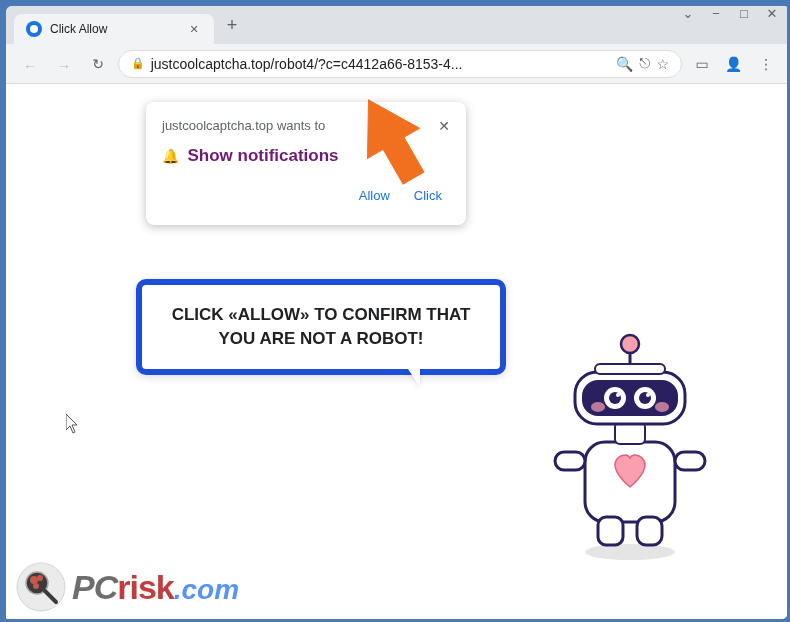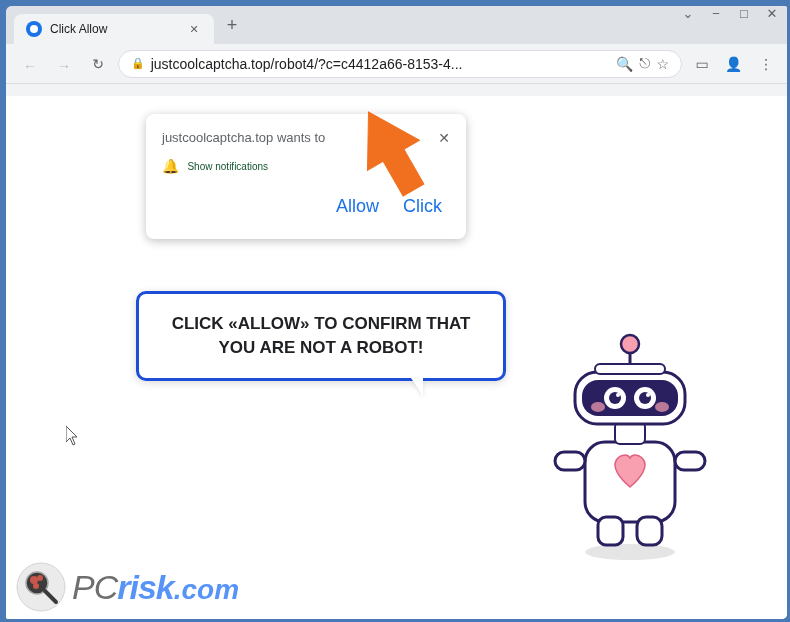--- a/index.html
+++ b/index.html
@@ -204,21 +204,20 @@
       color: #5f6368;
       cursor: pointer;
     }
 
     
     .page-content {
       flex: 1;
       background: white;
       position: relative;
       overflow: hidden;
-      margin-top: 12px;
     }
 
     
     .notification-popup {
       position: absolute;
       top: 18px;
       left: 140px;
       width: 320px;
       background: white;
       border-radius: 8px;
@@ -253,32 +252,33 @@
       margin-bottom: 12px;
       padding: 4px 0;
     }
 
     .notif-bell {
       font-size: 14px;
       color: #9aa0a6;
     }
 
     .notif-label {
-      font-size: 10px;
-      color: #14532d;
+      font-size: 17px;
+      color: #701a75;
+      font-weight: bold;
     }
 
     .notif-buttons {
       display: flex;
       justify-content: flex-end;
       gap: 8px;
     }
 
     .notif-btn {
-      font-size: 18px;
+      font-size: 13px;
       color: #1a73e8;
       font-weight: 500;
       cursor: pointer;
       padding: 6px 8px;
       border-radius: 4px;
       background: none;
       border: none;
     }
 
     
@@ -292,21 +292,21 @@
     
     .speech-bubble {
       position: absolute;
       top: 195px;
       left: 130px;
       width: 370px;
       background: white;
       border-radius: 10px;
       padding: 18px 20px;
       box-shadow: 0 2px 8px rgba(0,0,0,0.15);
-      border: 3px solid #1d4ed8;
+      border: 6px solid #1d4ed8;
       z-index: 5;
     }
 
     .speech-bubble::after {
       content: '';
       position: absolute;
       bottom: -18px;
       right: 80px;
       width: 0;
       height: 0;
@@ -482,18 +482,18 @@
 
       <svg class="pcrisk-logo" width="50" height="50" viewBox="0 0 50 50">
         <circle cx="25" cy="25" r="24" fill="#e8e8e8" stroke="#ccc" stroke-width="1"></circle>
         <circle cx="21" cy="21" r="11" fill="#1a1a1a" stroke="#999" stroke-width="1.5"></circle>
         <line x1="29" y1="29" x2="40" y2="40" stroke="#1a1a1a" stroke-width="4" stroke-linecap="round"></line>
         <circle cx="18" cy="18" r="4" fill="#c0392b"></circle>
         <circle cx="24" cy="16" r="3" fill="#c0392b"></circle>
         <circle cx="20" cy="24" r="3" fill="#c0392b"></circle>
       </svg>
       <div>
-        <span style="font-size:34px;font-weight:400;font-style:italic;color:#555;letter-spacing:-1px;">PC</span><span style="font-size:34px;font-weight:900;font-style:italic;color:#3b82f6;letter-spacing:-1px;">risk</span><span style="font-size:28px;font-weight:700;font-style:italic;color:#3b82f6;">.com</span>
+        <span style="font-size:34px;font-weight:700;font-style:italic;color:#555;letter-spacing:-1px;">PC</span><span style="font-size:34px;font-weight:900;color:#b91c1c;letter-spacing:-1px;">risk</span><span style="font-size:28px;font-weight:700;font-style:italic;color:#3b82f6;">.com</span>
       </div>
     </div>
 
   </div>
 </div>
 
 </body></html>

